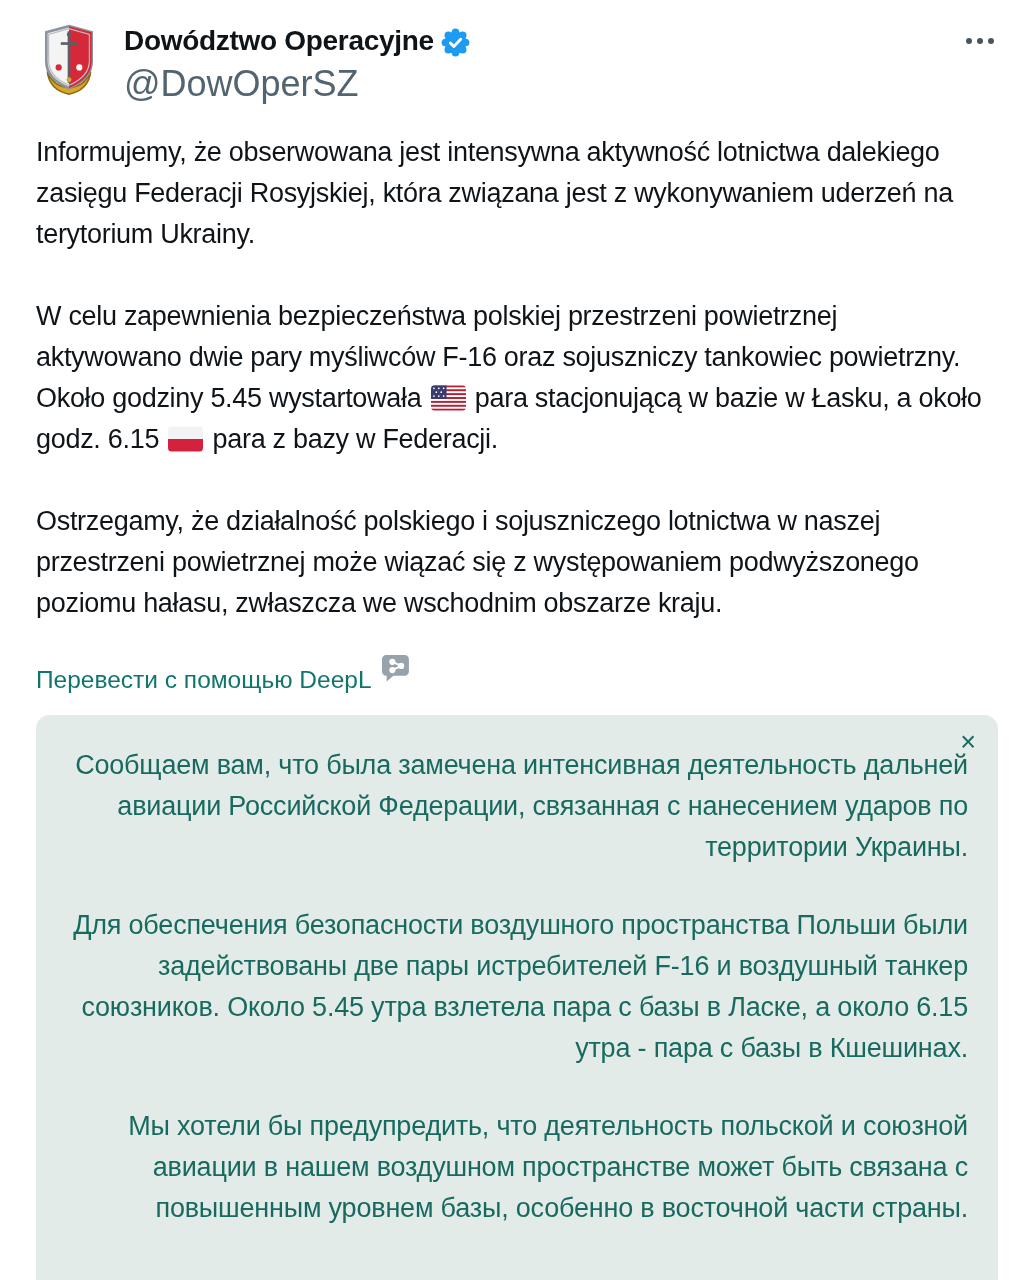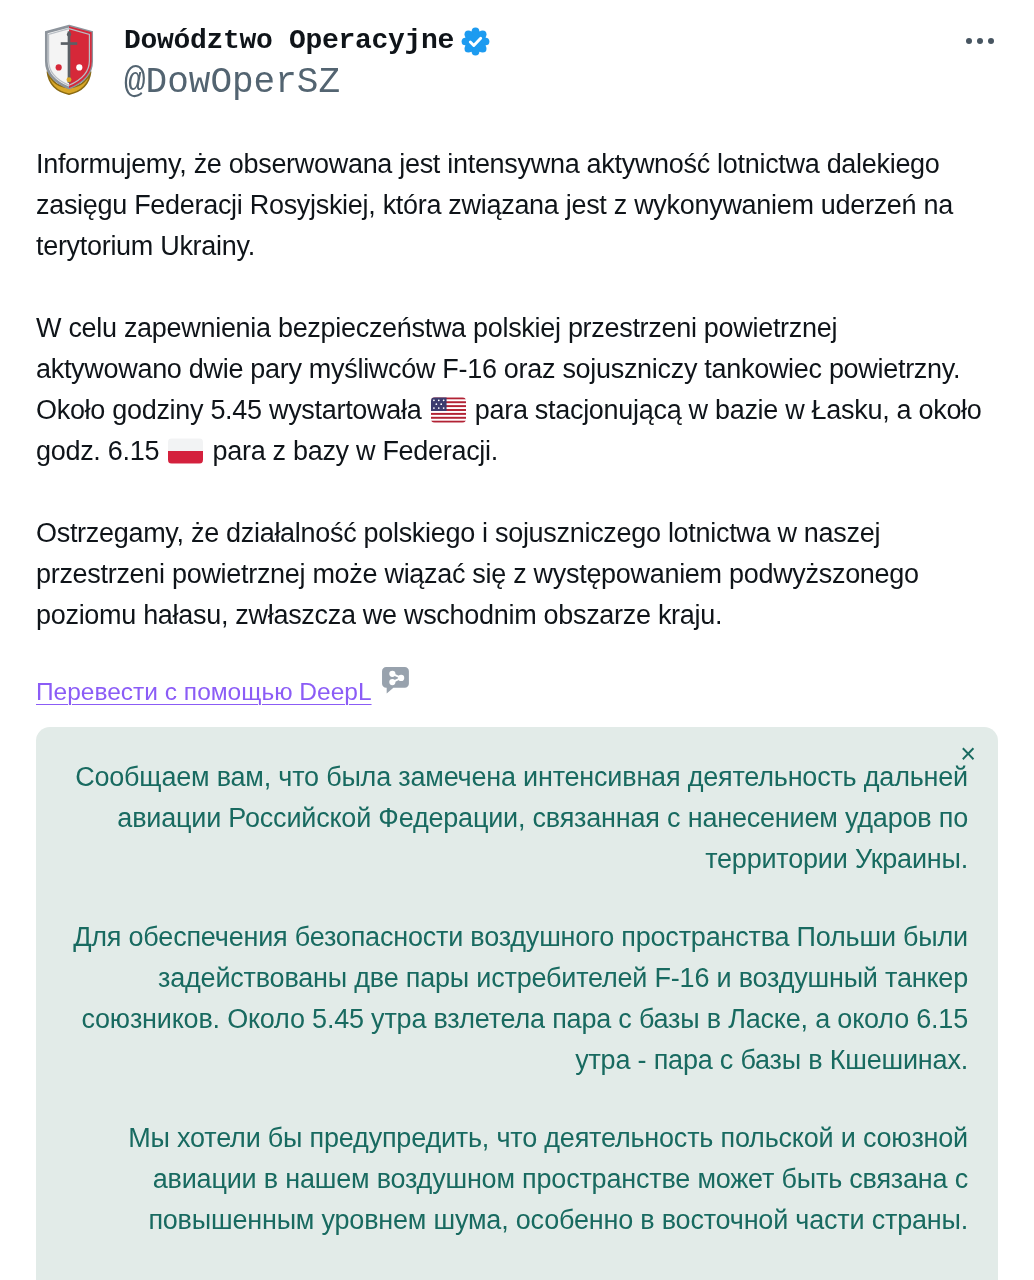--- a/index.html
+++ b/index.html
@@ -8,51 +8,51 @@
     width: 1034px;
     height: 1280px;
     overflow: hidden;
     background: #ffffff;
     font-family: "Liberation Sans", sans-serif;
     color: #0f1419;
   }
   .page { padding: 22px 36px 0 36px; }
 
   
-  .tweet-header { display: flex; align-items: flex-start; font-family: Liberation Mono, monospace; }
+  .tweet-header { display: flex; align-items: flex-start; }
   .avatar { width: 66px; height: 72px; flex: 0 0 auto; cursor: pointer; }
   .author-block { margin-left: 22px; padding-top: 3px; }
   .name-row { display: flex; align-items: center; gap: 7px; }
   .author-name {
     font-weight: bold; font-size: 28px; letter-spacing: -0.3px; cursor: pointer;
   }
   .verified { width: 29px; height: 29px; margin-top: 2px; }
   .author-handle { font-size: 36px; color: #536471; margin-top: 6px; cursor: pointer; }
   .more-btn {
     margin-left: auto; display: flex; gap: 5px; padding: 16px 4px 10px 10px; cursor: pointer;
   }
   .more-btn .dot { width: 6px; height: 6px; border-radius: 50%; background: #475561; }
 
   
   .tweet-body {
-    margin-top: 41px; width: 952px;
+    margin-top: 27px; width: 952px;
     font-size: 27px; line-height: 41px; letter-spacing: -0.3px;
   }
   .tweet-body p { margin: 0 0 41px 0; }
   .tweet-body p:last-child { margin-bottom: 0; }
   .flag {
     display: inline-block; width: 35px; height: 26px;
     vertical-align: -4px; margin: 0 2px;
   }
   .flag svg { width: 100%; height: 100%; display: block; }
 
   
   .attribution { margin-top: 16px; display: flex; align-items: center; gap: 9px; }
   .attribution a {
-    color: #8b5cf6; font-size: 24.5px; text-decoration: underline;
+    color: #0f766e; font-size: 24.5px; 
     text-underline-offset: 4px; text-decoration-thickness: 1px; cursor: pointer; margin-top: 26px;
   }
   .deepl-icon { width: 31px; height: 31px; }
 
   
   .translation-box {
     position: relative;
     margin-top: 21px;
     background: #e2ebe8;
     border-radius: 14px;
@@ -182,17 +182,17 @@
         <circle cx="19.5" cy="13.5" r="2.1"></circle>
         <circle cx="11" cy="17.5" r="2.1"></circle>
       </g>
     </svg>
   </div>
 
   <div class="translation-box">
     <button class="close-btn">×</button>
     <p>Сообщаем вам, что была замечена интенсивная деятельность дальней авиации Российской Федерации, связанная с нанесением ударов по территории Украины.</p>
     <p>Для обеспечения безопасности воздушного пространства Польши были задействованы две пары истребителей F-16 и воздушный танкер союзников. Около 5.45 утра взлетела пара с базы в Ласке, а около 6.15 утра - пара с базы в Кшешинах.</p>
-    <p>Мы хотели бы предупредить, что деятельность польской и союзной авиации в нашем воздушном пространстве может быть связана с повышенным уровнем шума, особенно в восточной части страны.</p>
+    <p>Мы хотели бы предупредить, что деятельность польской и союзной авиации в нашем воздушном пространстве может быть связана с повышенным уровнем базы, особенно в восточной части страны.</p>
     <a class="deepl-open-link">Открыть на DeepL.com</a>
   </div>
 
 </div>
 
 </body></html>

